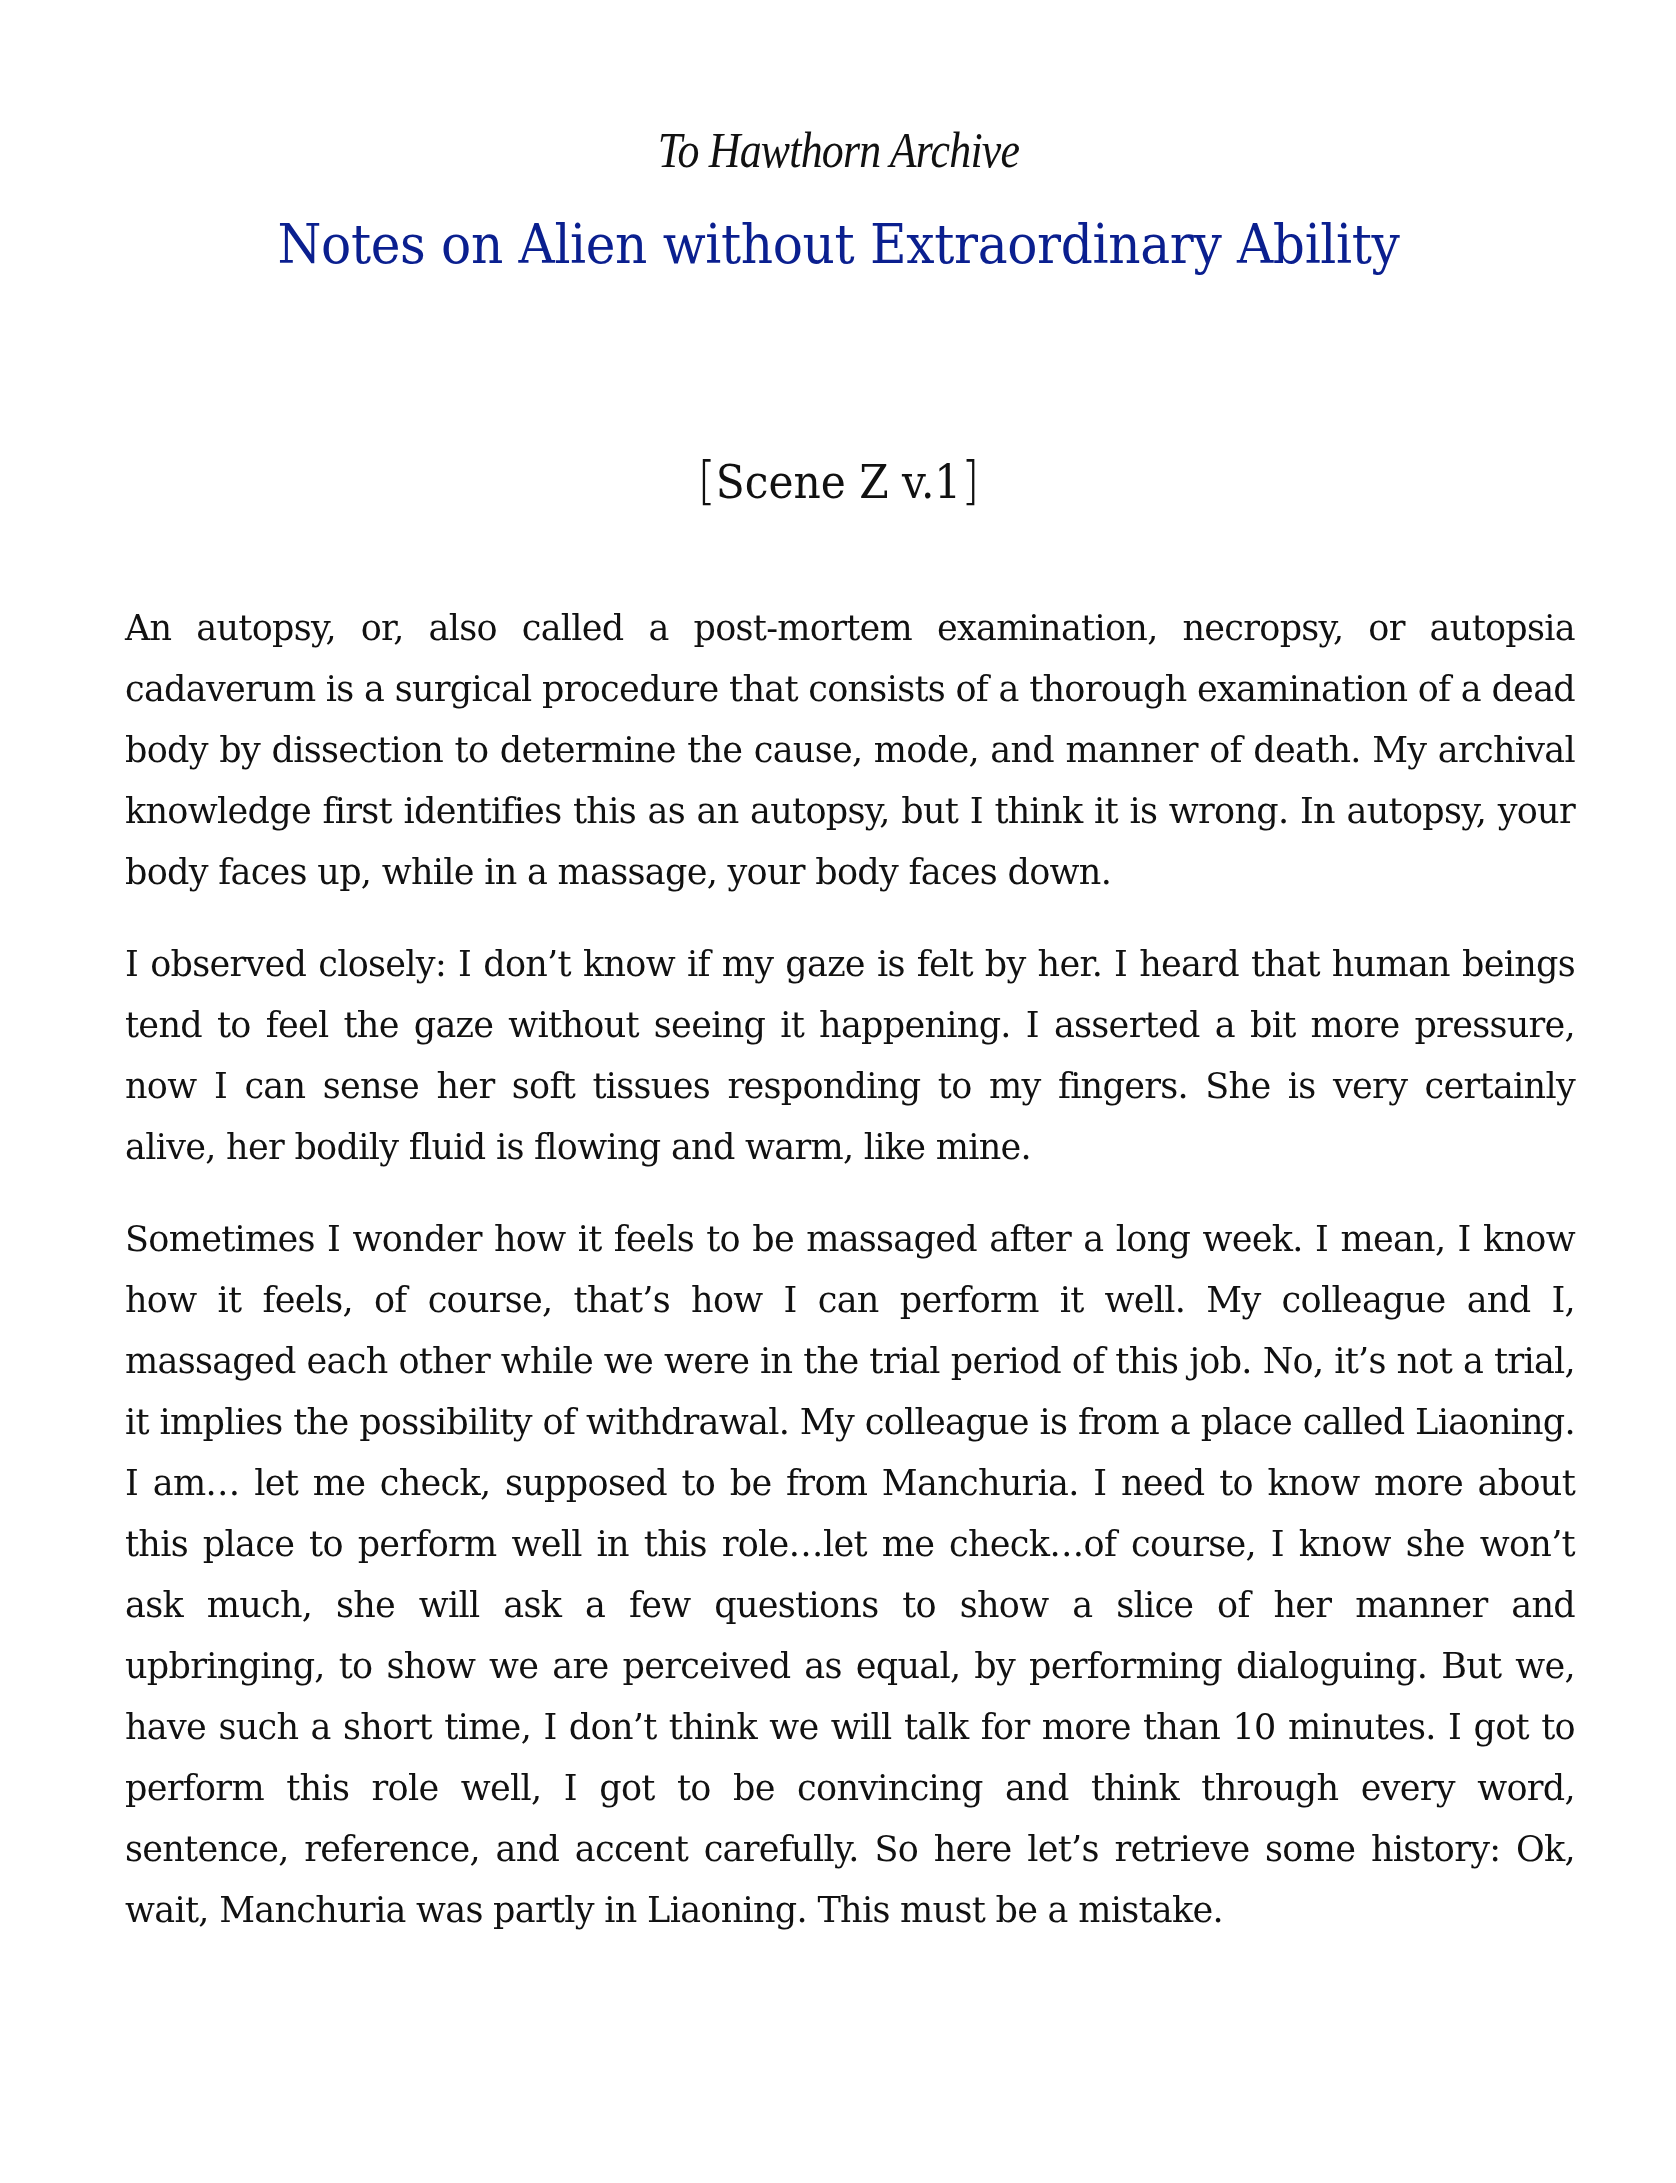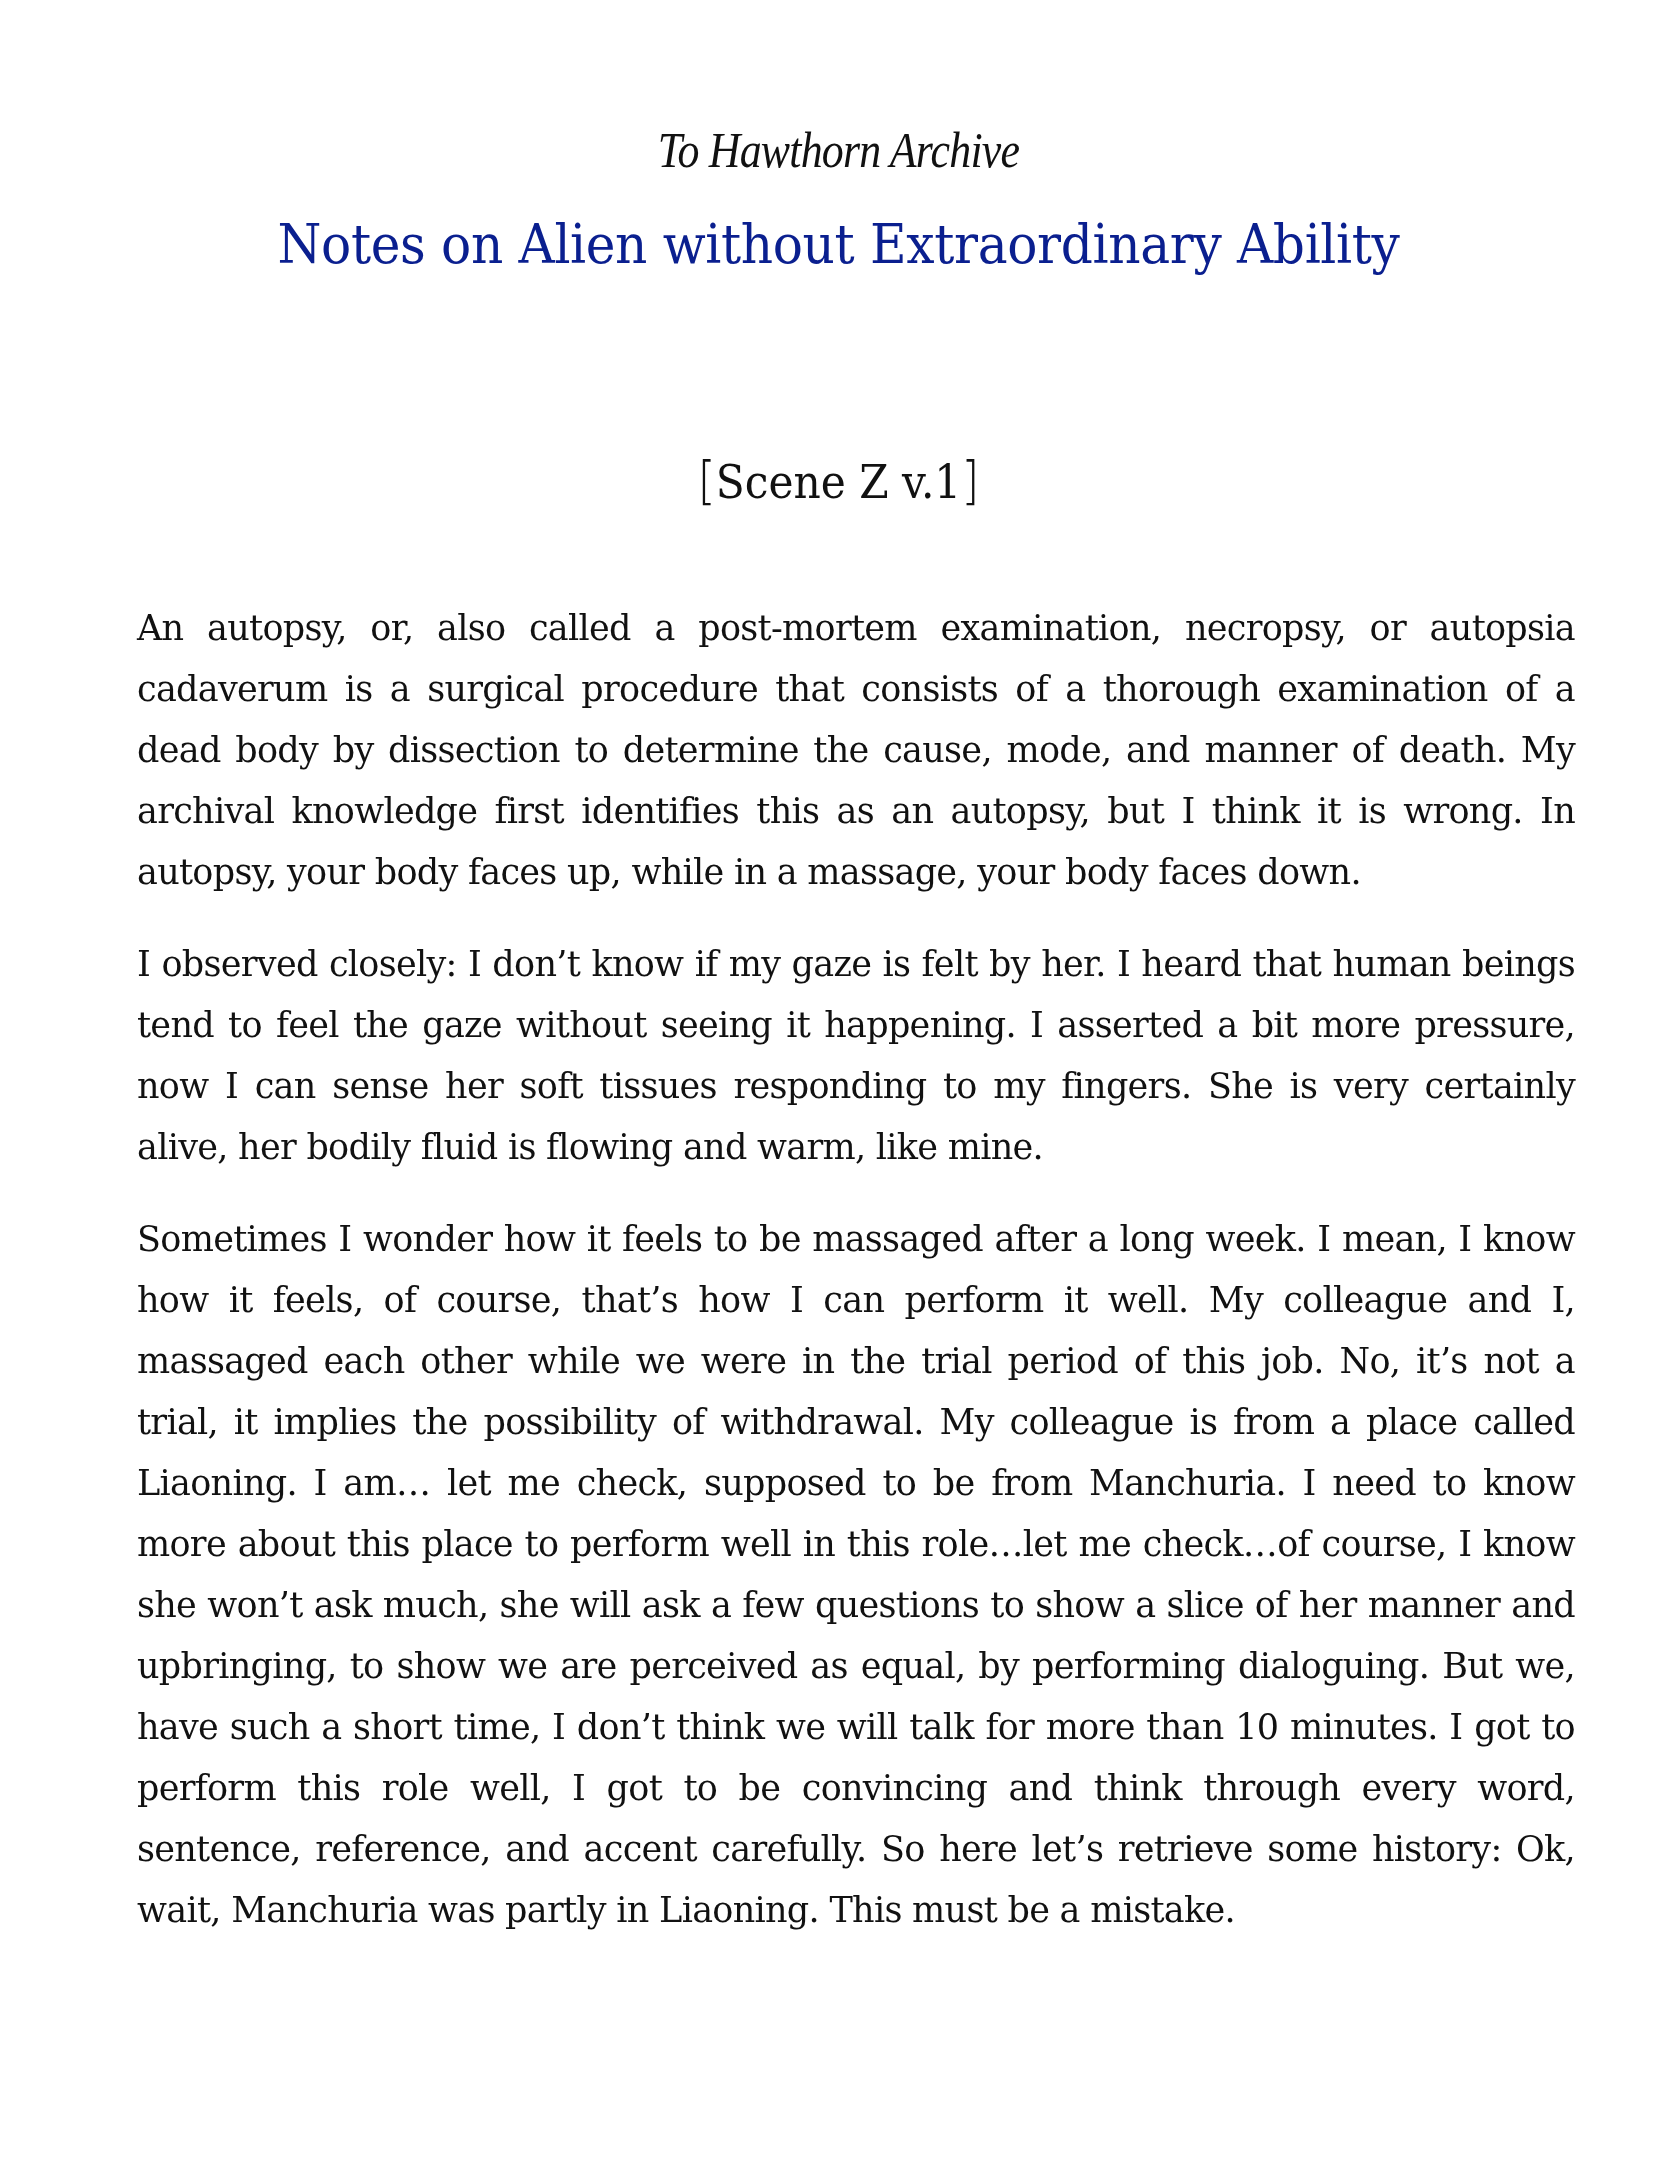--- a/index.html
+++ b/index.html
@@ -74,21 +74,21 @@
       top: 598px;
       width: 1454px;
       font-family: "DejaVu Serif", "Liberation Serif", serif;
       font-size: 35px;
       line-height: 61px;
       color: #111111;
       text-align: justify;
       letter-spacing: -0.7px;
     }
     .body-text p {
-      margin: 0 0 31px 16px;
+      margin: 0 0 31px 4px;
     }
   </style>
 </head>
 <body>
 
 <div class="page">
   <div class="subtitle">To Hawthorn Archive</div>
   <div class="title" style="color: rgb(10, 31, 143);">Notes on Alien without Extraordinary Ability</div>
   <div class="scene-heading">
     <span class="bracket">[</span><span>Scene Z v.1</span><span class="bracket">]</span>

